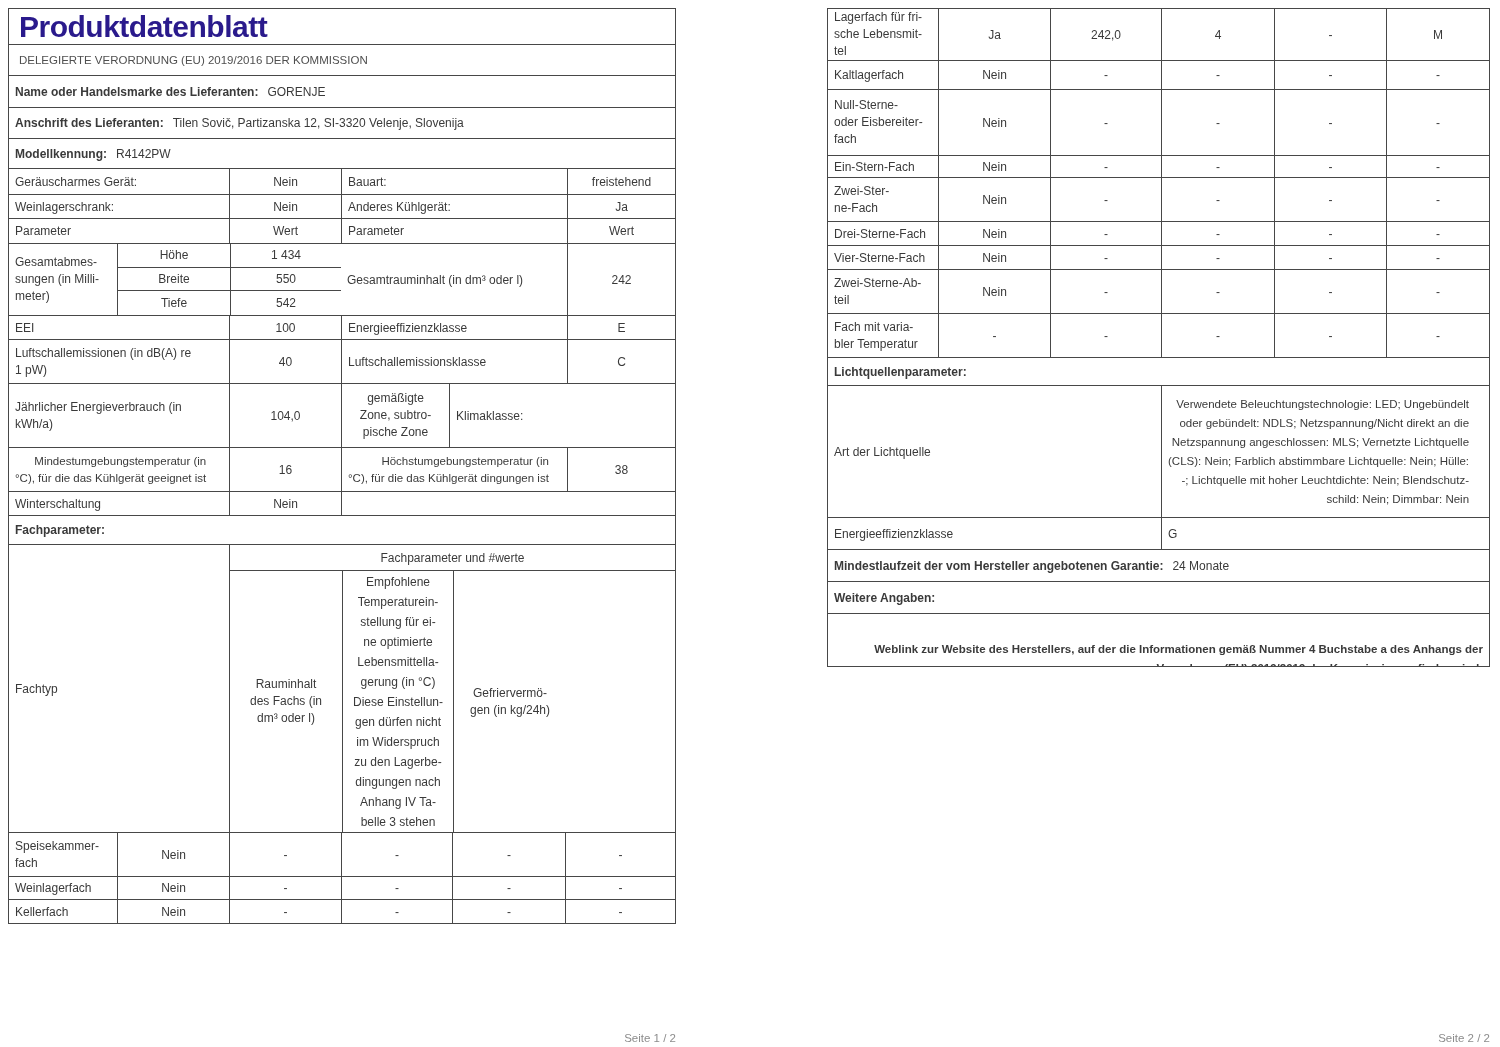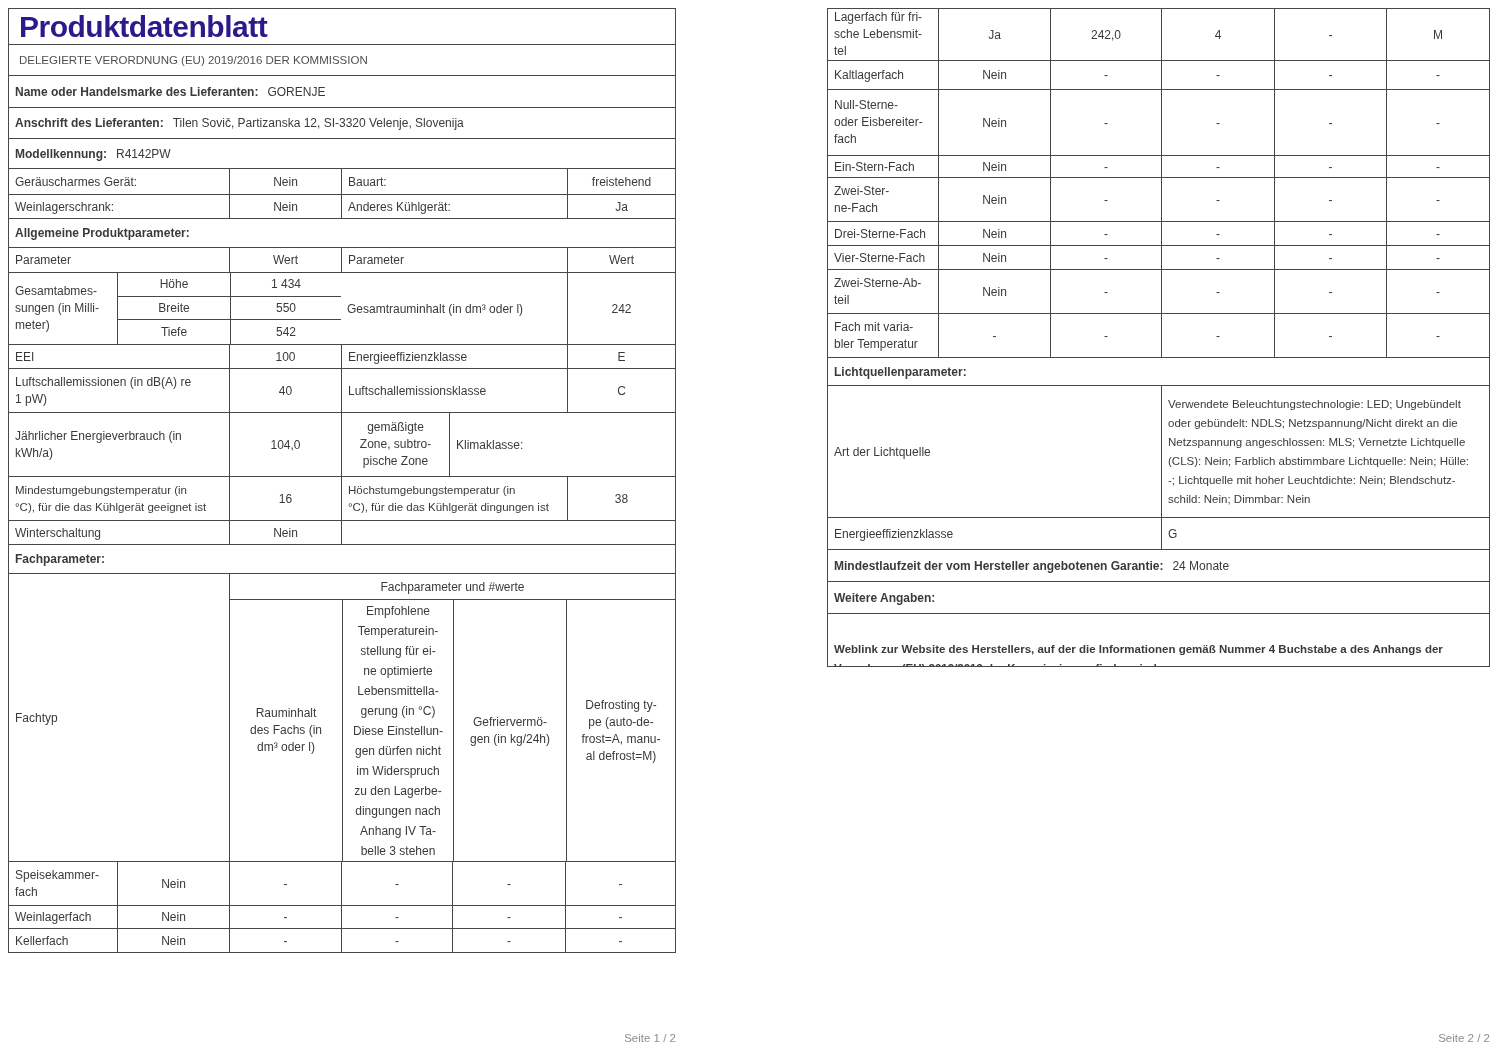--- a/index.html
+++ b/index.html
@@ -18,21 +18,21 @@
   .c{display:flex;align-items:center;padding:2px 6px;overflow:hidden;font-size:12px;}
   .c + .c{border-left:1px solid var(--bd);}
   .bl{border-left:1px solid var(--bd);}
   .bb{border-bottom:1px solid var(--bd);}
   .lab{justify-content:flex-start;text-align:left;}
   .val{justify-content:center;text-align:center;}
   .b{font-weight:bold;}
   .pre{white-space:pre-line;line-height:17px;}
   .lh20{line-height:20px;}
   .lh19{line-height:19px;}
-  .small{font-size:11.5px;}
+  .small{font-size:11.5px;text-align:right;}
   .kv-gap{margin-left:9px;}
   .colstack{display:flex;flex-direction:column;}
   .subrow{display:flex;height:24px;border-bottom:1px solid var(--bd);overflow:hidden;}
   .subrow:last-child{border-bottom:none;}
   .doc-title{font-size:30px;font-weight:bold;color:var(--title);letter-spacing:-0.5px;}
   .subtitle{font-size:11.5px;color:#4f4f4f;}
   .footer{position:absolute;font-size:11.5px;color:var(--footer);text-align:right;}
 </style>
 </head>
 <body>
@@ -82,25 +82,20 @@
       <div class="c val" style="flex:1">freistehend</div>
     </div>
 
     <div class="row" style="height:24px">
       <div class="c lab" style="flex:0 0 220px">Weinlagerschrank:</div>
       <div class="c val" style="flex:0 0 112px">Nein</div>
       <div class="c lab" style="flex:0 0 226px">Anderes Kühlgerät:</div>
       <div class="c val" style="flex:1">Ja</div>
     </div>
 
-    <div class="row" style="height:29px">
-      <div class="c lab" style="flex:1">
-        <span class="b">Allgemeine Produktparameter:</span>
-      </div>
-    </div>
 
     <div class="row" style="height:25px">
       <div class="c lab" style="flex:0 0 220px">Parameter</div>
       <div class="c val" style="flex:0 0 112px">Wert</div>
       <div class="c lab" style="flex:0 0 226px">Parameter</div>
       <div class="c val" style="flex:1">Wert</div>
     </div>
 
     <div class="row" style="height:72px">
       <div class="c lab pre" style="flex:0 0 108px">Gesamtabmes-
@@ -186,24 +181,20 @@
 gerung (in °C)
 Diese Einstellun-
 gen dürfen nicht
 im Widerspruch
 zu den Lagerbe-
 dingungen nach
 Anhang IV Ta-
 belle 3 stehen</div>
           <div class="c val pre" style="flex:0 0 113px">Gefriervermö-
 gen (in kg/24h)</div>
-          <div class="c val pre" style="flex:1">Defrosting ty-
-pe (auto-de-
-frost=A, manu-
-al defrost=M)</div>
         </div>
       </div>
     </div>
 
     <div class="row" style="height:44px">
       <div class="c lab pre" style="flex:0 0 108px">Speisekammer-
 fach</div>
       <div class="c val" style="flex:0 0 112px">Nein</div>
       <div class="c val" style="flex:0 0 112px">-</div>
       <div class="c val" style="flex:0 0 111px">-</div>

